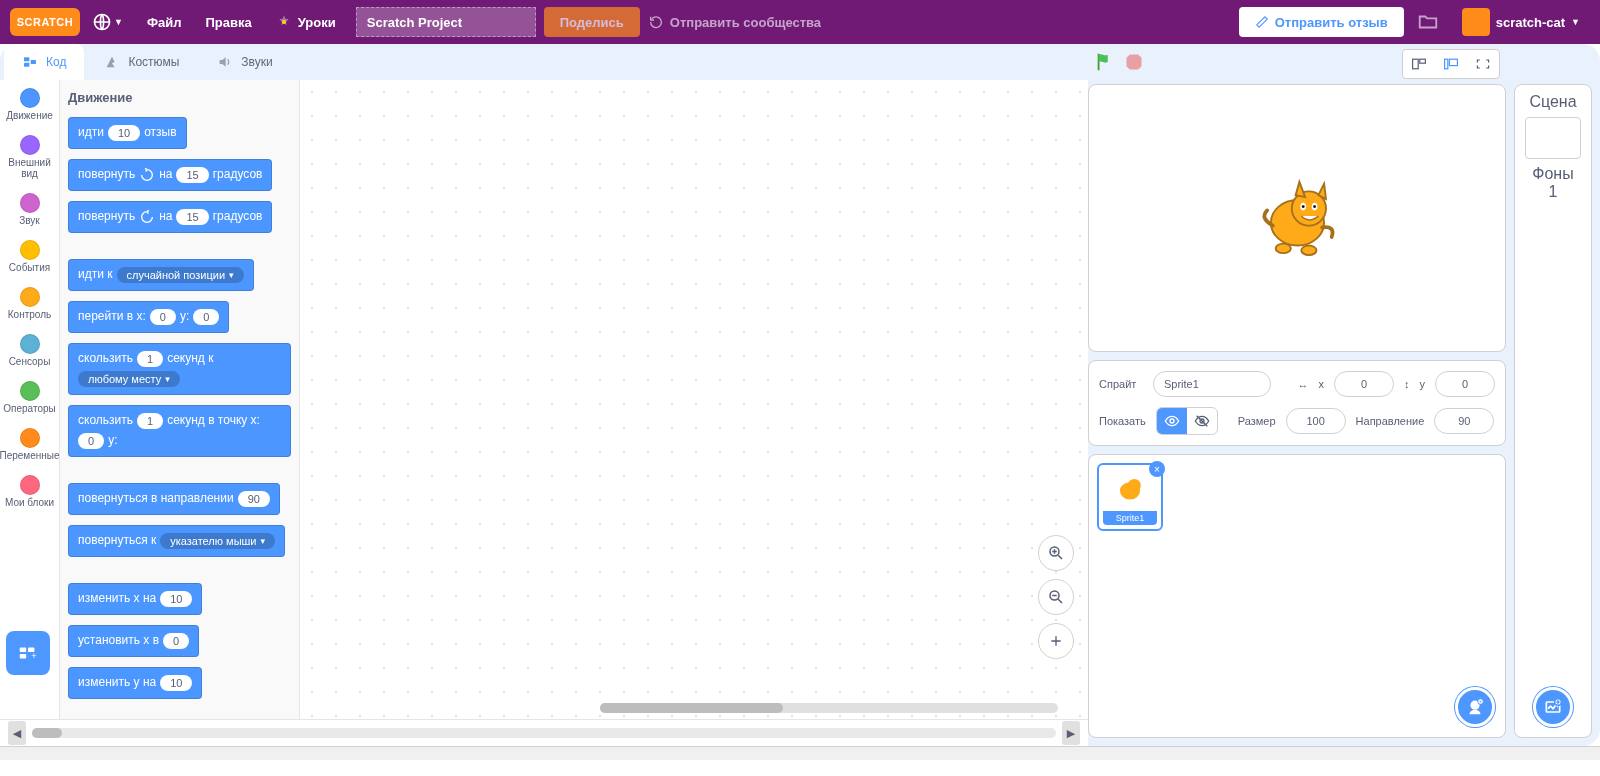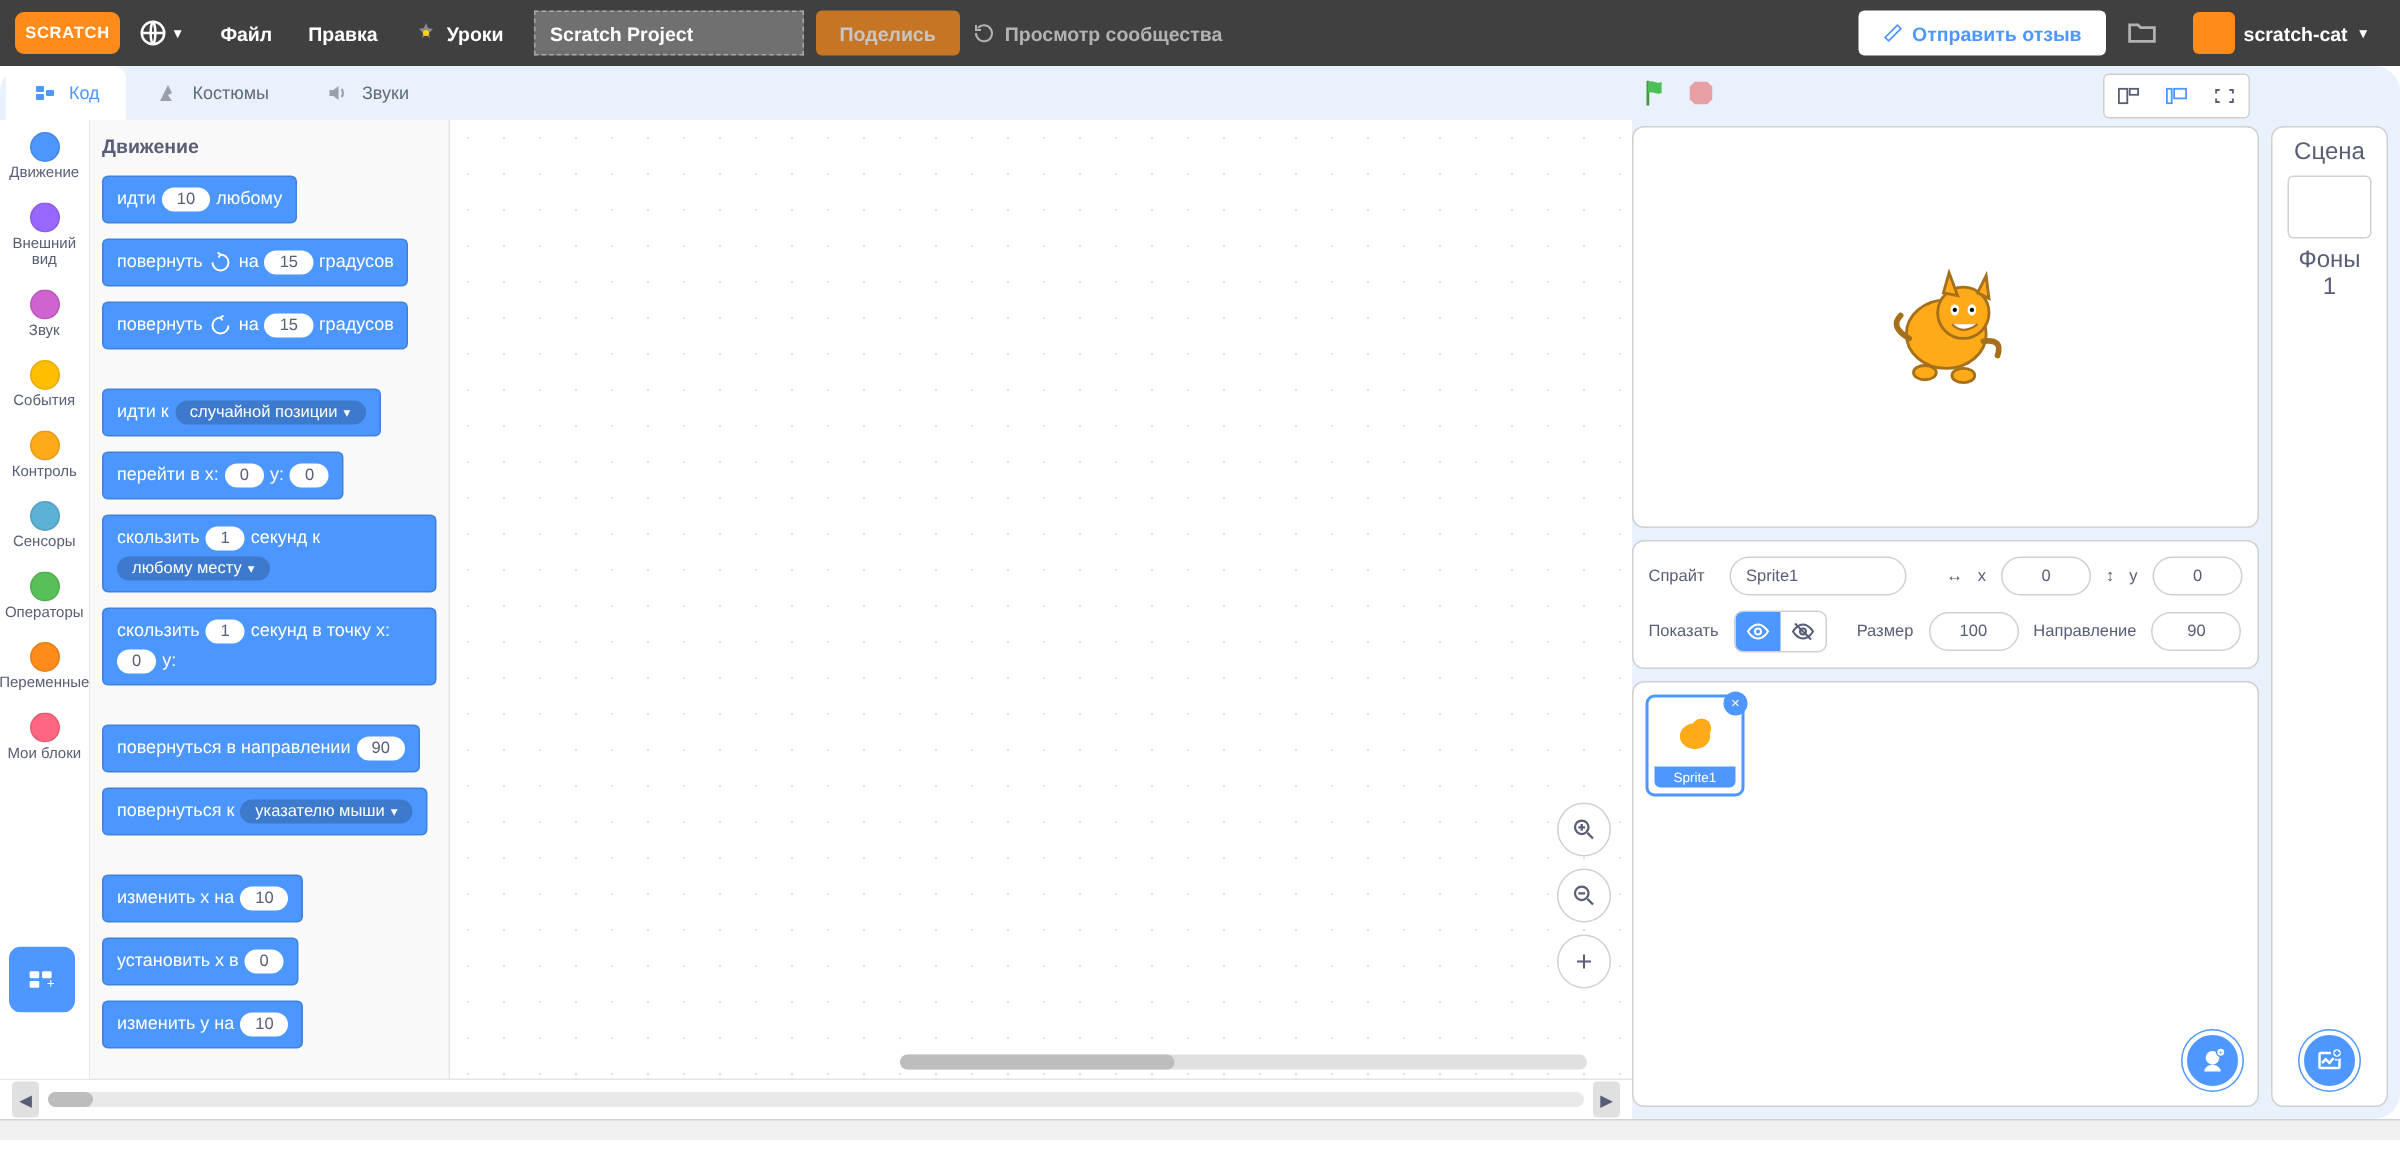--- a/index.html
+++ b/index.html
@@ -1,19 +1,19 @@
 <!DOCTYPE html>
 <html><head>
 <meta charset="utf-8">
 <style>
 * { box-sizing: border-box; margin: 0; padding: 0; font-family: "Helvetica Neue", Helvetica, Arial, sans-serif; }
 body { background: #fff; overflow: hidden; }
 
 
-.menu-bar { height: 44px; background: #404040; display: flex; align-items: center; padding: 0 10px; color: #fff; font-size: 13px; font-weight: bold; }
+.menu-bar { height: 44px; background: #701a75; display: flex; align-items: center; padding: 0 10px; color: #fff; font-size: 13px; font-weight: bold; }
 .logo { width: 70px; height: 28px; background: #ff8c1a; border-radius: 6px; display: flex; align-items: center; justify-content: center; font-size: 11px; color: #fff; letter-spacing: 0.5px; }
 .menu-item { padding: 0 12px; cursor: pointer; display: flex; align-items: center; height: 44px; }
 .menu-item.globe svg { width: 20px; height: 20px; }
 .project-title-input { margin-left: 8px; width: 180px; height: 30px; background: rgba(255,255,255,0.25); border: 1px dashed rgba(255,255,255,0.4); border-radius: 0; color: #fff; padding: 0 10px; font-size: 13px; font-weight: bold; }
 .project-title-input::placeholder { color: #fff; }
 .share-btn { margin-left: 8px; background: #ff8c1a; opacity: 0.7; height: 30px; padding: 0 16px; border-radius: 4px; border: none; color: #fff; font-weight: bold; font-size: 13px; cursor: pointer; }
 .community-btn { margin-left: 8px; color: rgba(255,255,255,0.6); display: flex; align-items: center; gap: 6px; font-size: 13px; cursor: pointer; }
 .spacer { flex: 1; }
 .feedback-btn { background: #fff; color: #4d97ff; border: none; height: 30px; padding: 0 16px; border-radius: 4px; font-size: 13px; font-weight: bold; display: flex; align-items: center; gap: 6px; cursor: pointer; }
 .folder-icon { width: 36px; height: 30px; display: flex; align-items: center; justify-content: center; margin: 0 6px; cursor: pointer; }
@@ -113,21 +113,21 @@
         <circle cx="12" cy="12" r="3" fill="#ffd500"></circle>
       </svg>
     <span>Уроки</span>
   </div>
   <input class="project-title-input" value="Scratch Project" style="">
   <button class="share-btn">Поделись</button>
   <div class="community-btn">
     <svg width="16" height="16" viewBox="0 0 24 24" fill="none" stroke="rgba(255,255,255,0.6)" stroke-width="2">
         <path d="M4 12a8 8 0 1 0 2-5M4 4v5h5"></path>
       </svg>
-    <span>Просмотр сообщества</span>
+    <span>Отправить сообщества</span>
   </div>
   <div class="spacer"></div>
   <button class="feedback-btn">
     <svg width="14" height="14" viewBox="0 0 24 24" fill="none" stroke="#4d97ff" stroke-width="2">
         <path d="M3 17l4 4 14-14-4-4L3 17z"></path>
       </svg>
     <span>Отправить отзыв</span>
   </button>
   <div class="folder-icon">
     <svg width="22" height="22" viewBox="0 0 24 24" fill="none" stroke="#fff" stroke-width="2" opacity="0.6">
@@ -204,21 +204,21 @@
             <div class="cat-dot" style="background: rgb(255, 102, 128);"></div>
             <div class="label">Мои блоки</div>
           </div>
         </div>
       <div class="palette-col">
         <div class="palette-header">Движение</div>
         <div id="palette-blocks">
             <div><div class="block">
                 <span>идти</span>
                 <span class="oval">10</span>
-                <span>любому</span>
+                <span>отзыв</span>
               </div></div>
             <div><div class="block">
                 <span>повернуть</span>
                 <svg class="rot" viewBox="0 0 24 24">
                   <path fill="none" stroke="#fff" stroke-width="2" d="M12 4a8 8 0 1 1-8 8M12 4l-3-2M12 4l-2 3"></path>
                 </svg>
                 <span>на</span>
                 <span class="oval">15</span>
                 <span>градусов</span>
               </div></div>

